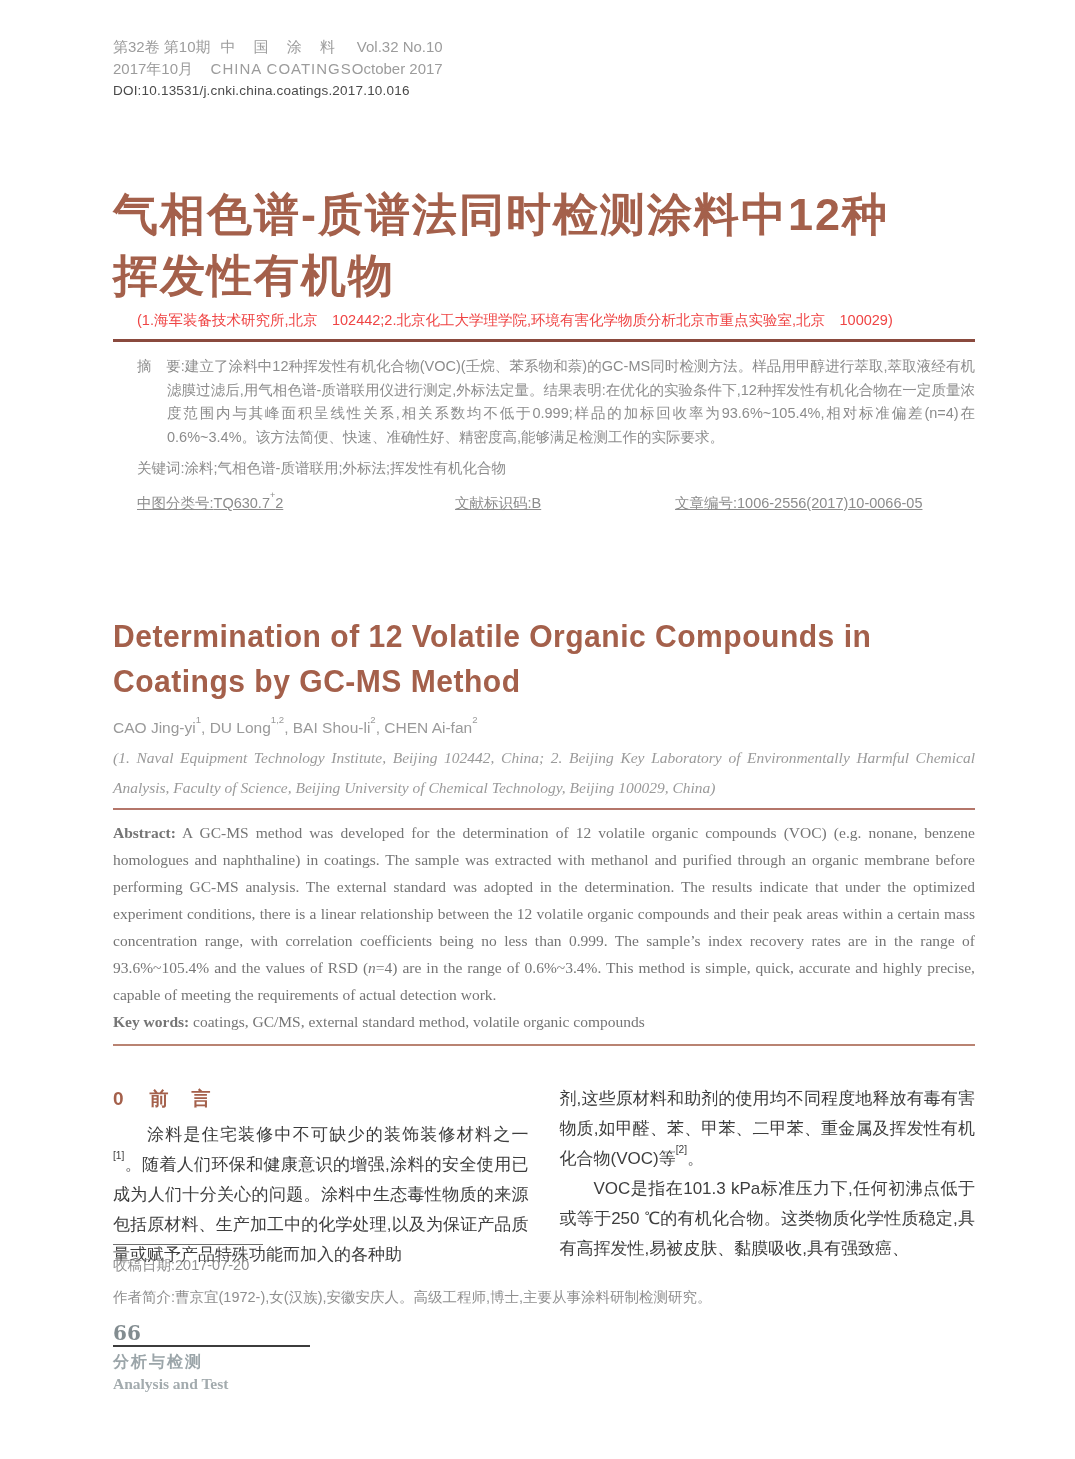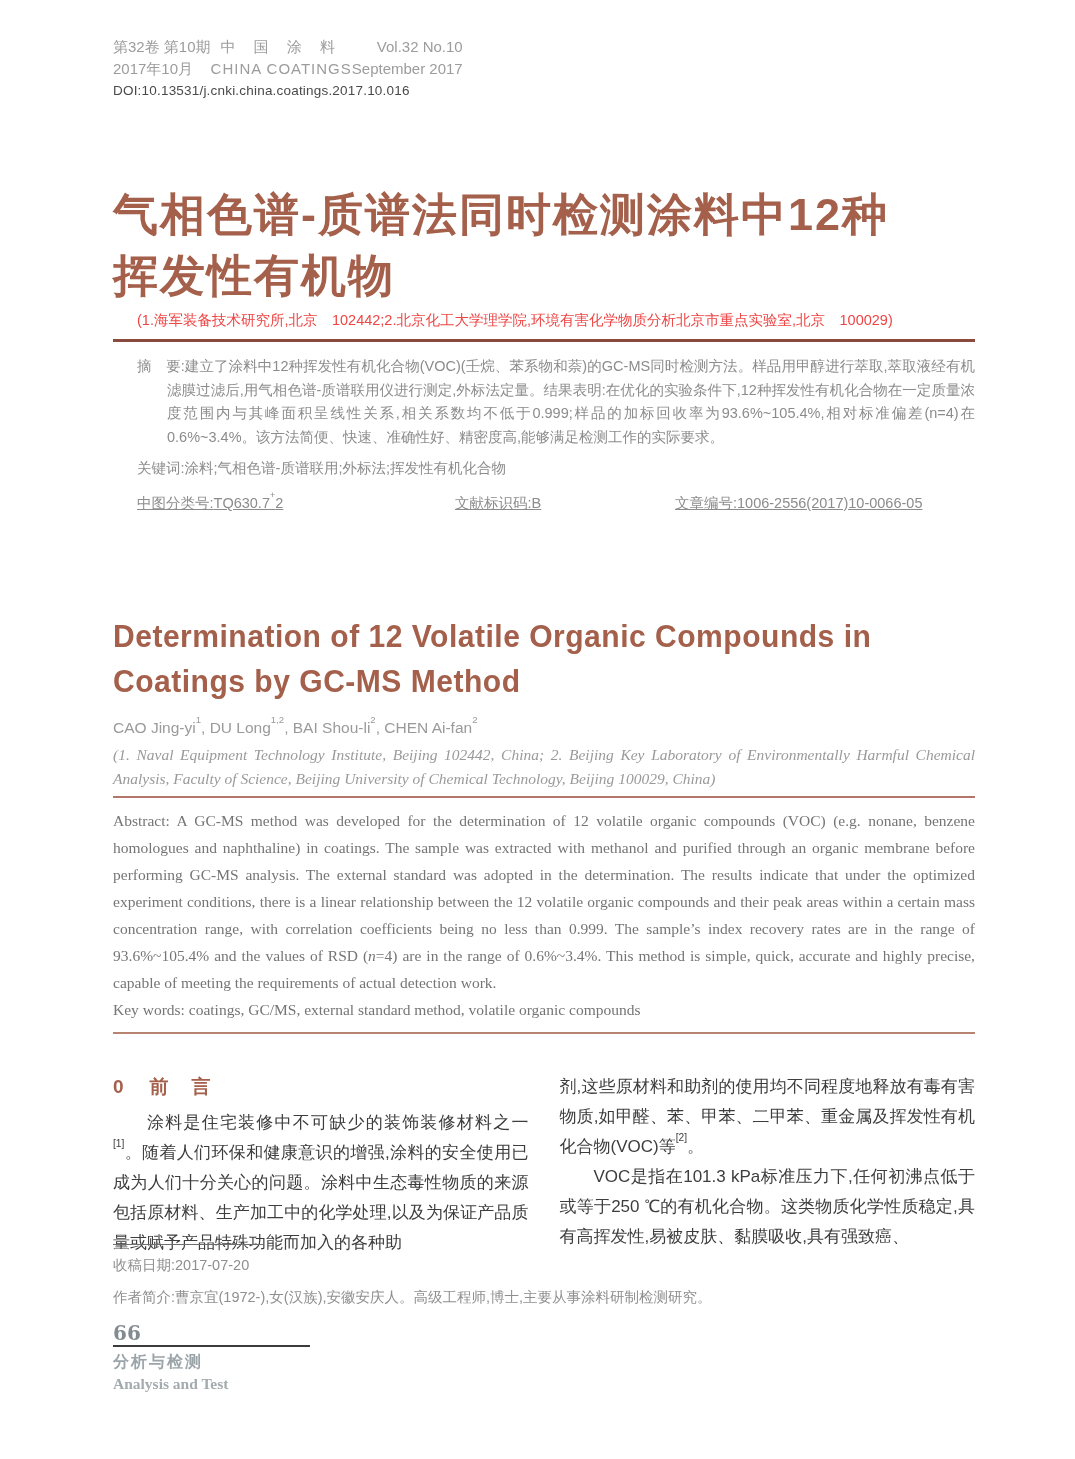--- a/index.html
+++ b/index.html
@@ -37,26 +37,26 @@
   .class-row { margin-top:13px; display:flex; font-size:14.5px; line-height:22px;text-decoration:underline; }
   .class-row .c1 { width:318px; }
   .class-row .c2 { width:220px; }
 
   
   .title-en { margin-top:100px; color:#a4604b; font-weight:bold; font-size:31px; line-height:45px; }
   .title-en span { display:block; transform:scaleX(.97); transform-origin:left; letter-spacing:.5px; }
 
   .authors-en { margin-top:15px; font-size:15.5px; color:#9a9a9a; }
   .affil-en { margin-top:6px; font-family:"Liberation Serif", serif; font-style:italic;
-              font-size:15.5px; line-height:24px; color:#9a9a9a; text-align:justify; }
+              font-size:15.5px; line-height:30px; color:#9a9a9a; text-align:justify; }
   .rule-thin { margin-top:5px; height:2px; background:#b4766a; }
 
   .abstract-en { margin-top:9px; font-family:"Liberation Serif", serif; font-size:15.5px;
                  line-height:27px; color:#757575; text-align:justify; }
-  .abstract-en .lbl, .keywords-en .lbl { font-weight:normal; }
+  .abstract-en .lbl, .keywords-en .lbl { font-weight:bold; }
   .abstract-en .it { font-style:italic; }
   .keywords-en { font-family:"Liberation Serif", serif; font-size:15.5px; line-height:27px; color:#757575; }
   .rule-thin2 { margin-top:9px; height:2px; background:#b98372; }
 
   
   .columns { margin-top:38px; display:flex; gap:31px; }
   .colm { flex:1 1 0; font-size:17px; line-height:30px; color:#3d3d3d; text-align:justify; }
   .intro-head { color:#a4604b; font-weight:bold; font-size:19px; line-height:30px; margin-bottom:6px; }
   .intro-head .num { margin-right:26px; }
   .intro-head .txt { letter-spacing:2px; }
@@ -83,21 +83,21 @@
     <div class="col">
       <div>第32卷 第10期</div>
       <div>2017年10月</div>
     </div>
     <div class="col center">
       <div class="cn-name">中 国 涂 料</div>
       <div class="en-name">CHINA COATINGS</div>
     </div>
     <div class="col right">
       <div>Vol.32  No.10</div>
-      <div>September  2017</div>
+      <div>October  2017</div>
     </div>
   </div>
   <div class="doi">DOI:10.13531/j.cnki.china.coatings.2017.10.016</div>
 
   <h1 class="title-cn">
     <span>气相色谱-质谱法同时检测涂料中12种</span>
     <span>挥发性有机物</span>
   </h1>
 
 

